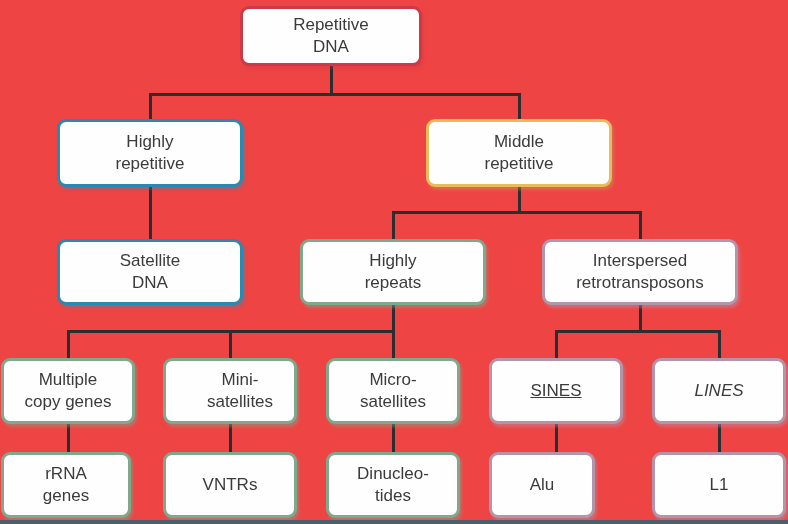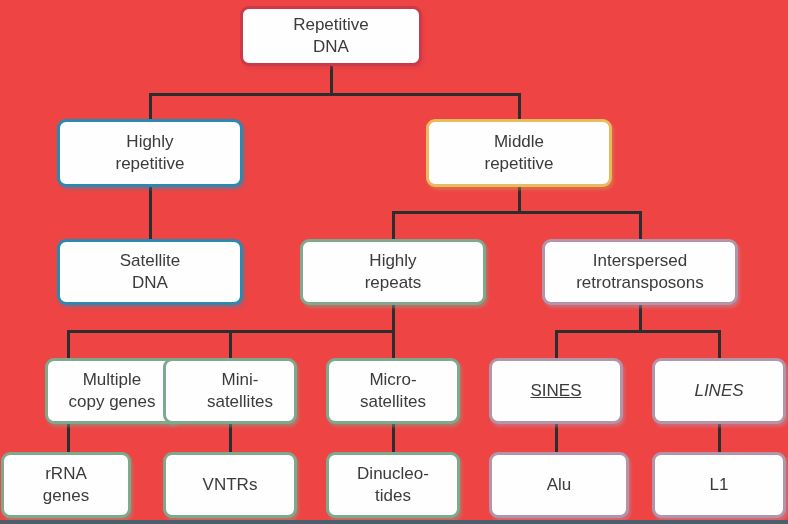--- a/index.html
+++ b/index.html
@@ -73,30 +73,30 @@
   <div class="node c-blue" style="left:57px;top:119px;width:186px;height:68px;">Highly
 repetitive</div>
   <div class="node c-gold" style="left:426px;top:119px;width:186px;height:68px;">Middle
 repetitive</div>
   <div class="node c-blue" style="left:57px;top:239px;width:186px;height:66px;">Satellite
 DNA</div>
   <div class="node c-green" style="left:300px;top:239px;width:186px;height:66px;">Highly
 repeats</div>
   <div class="node c-mauve" style="left:542px;top:239px;width:196px;height:66px;">Interspersed
 retrotransposons</div>
-  <div class="node c-green" style="left:1px;top:358px;width:134px;height:66px;margin-left:44px;">Multiple
+  <div class="node c-green" style="left:1px;top:358px;width:134px;height:66px;">Multiple
 copy genes</div>
   <div class="node c-green" style="left:163px;top:358px;width:134px;height:66px;padding-left:20px;">Mini-
 satellites</div>
   <div class="node c-green" style="left:326px;top:358px;width:134px;height:66px;">Micro-
 satellites</div>
   <div class="node c-mauve" style="left:489px;top:358px;width:134px;height:66px;text-decoration:underline;">SINES</div>
   <div class="node c-mauve" style="left:652px;top:358px;width:134px;height:66px;font-style:italic;">LINES</div>
   <div class="node c-green" style="left:1px;top:452px;width:130px;height:66px;">rRNA
 genes</div>
   <div class="node c-green" style="left:163px;top:452px;width:134px;height:66px;">VNTRs</div>
   <div class="node c-green" style="left:326px;top:452px;width:134px;height:66px;">Dinucleo-
 tides</div>
-  <div class="node c-mauve" style="left:489px;top:452px;width:140px;height:66px;">Alu</div>
+  <div class="node c-mauve" style="left:489px;top:452px;width:106px;height:66px;">Alu</div>
   <div class="node c-mauve" style="left:652px;top:452px;width:134px;height:66px;">L1</div>
 
   <div class="bottom-edge"></div>
 </div>
 
 </body></html>

